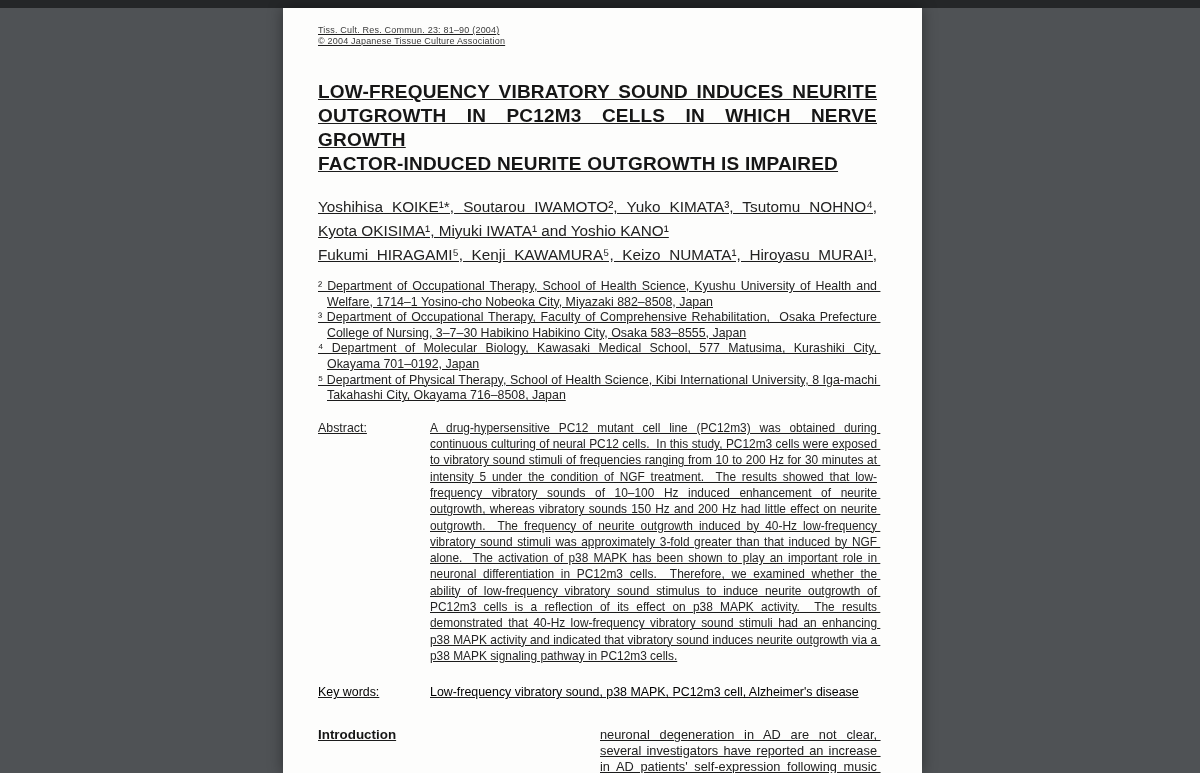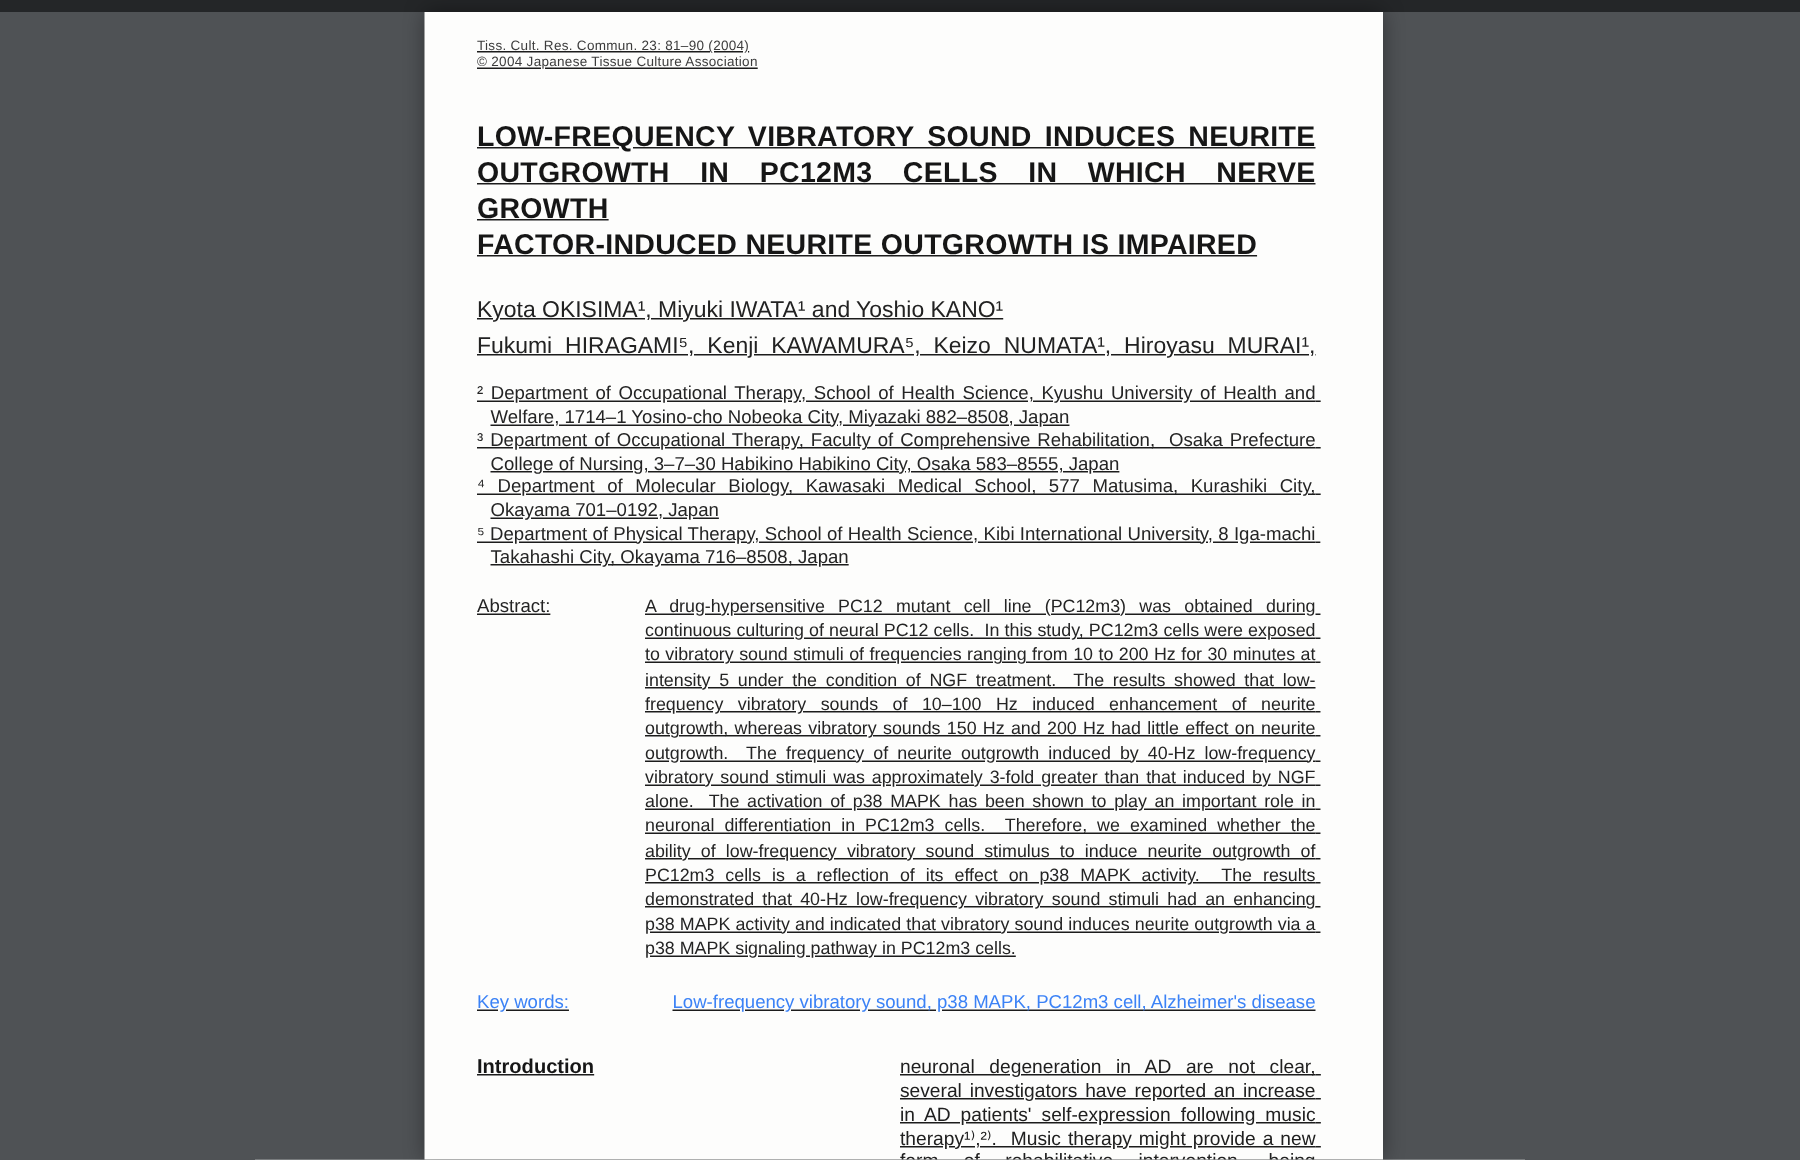--- a/index.html
+++ b/index.html
@@ -60,23 +60,23 @@
     display: flex; margin-top: 16px;
     font-size: 11.9px; line-height: 16.3px;
     color: #242424;
   }
   .label-col { flex: 0 0 112px; font-size: 12.4px; }
   .abstract-body { flex: 1; text-align: justify; white-space: pre-wrap; }
 
   .keywords-row {
     display: flex; margin-top: 21px;
     font-size: 12.4px; line-height: 15px;
-    color: #3b82f6;
+    color: #000000;
   }
-  .keywords-text { flex: 1; text-align: right; }
+  .keywords-text { flex: 1; }
 
   .columns {
     display: flex; margin-top: 27px; gap: 17px;
     font-size: 12.8px; line-height: 15.8px;
     color: #202020;
   }
   .col-left { width: 265px; }
   .col-right { width: 277px; }
   .intro-heading {
     font-size: 13.4px; font-weight: bold;
@@ -99,20 +99,21 @@
       <div>© 2004 Japanese Tissue Culture Association</div>
     </div>
 
     <div class="title">
       <div class="jline">LOW-FREQUENCY VIBRATORY SOUND INDUCES NEURITE</div>
       <div class="jline">OUTGROWTH IN PC12M3 CELLS IN WHICH NERVE GROWTH</div>
       <div class="jline last">FACTOR-INDUCED NEURITE OUTGROWTH IS IMPAIRED</div>
     </div>
 
     <div class="authors">
+      <div class="jline">Yoshihisa KOIKE¹*, Soutarou IWAMOTO², Yuko KIMATA³, Tsutomu NOHNO⁴,</div>
       <div class="jline last">Kyota OKISIMA¹, Miyuki IWATA¹ and Yoshio KANO¹</div>
       <div class="jline">Fukumi HIRAGAMI⁵, Kenji KAWAMURA⁵, Keizo NUMATA¹, Hiroyasu MURAI¹,</div>
     </div>
 
     <div class="affiliations">
       <div class="affil">² Department of Occupational Therapy, School of Health Science, Kyushu University of Health and Welfare, 1714–1 Yosino-cho Nobeoka City, Miyazaki 882–8508, Japan</div>
       <div class="affil">³ Department of Occupational Therapy, Faculty of Comprehensive Rehabilitation,  Osaka Prefecture College of Nursing, 3–7–30 Habikino Habikino City, Osaka 583–8555, Japan</div>
       <div class="affil">⁴ Department of Molecular Biology, Kawasaki Medical School, 577 Matusima, Kurashiki City, Okayama 701–0192, Japan</div>
       <div class="affil">⁵ Department of Physical Therapy, School of Health Science, Kibi International University, 8 Iga-machi Takahashi City, Okayama 716–8508, Japan</div>
     </div>

